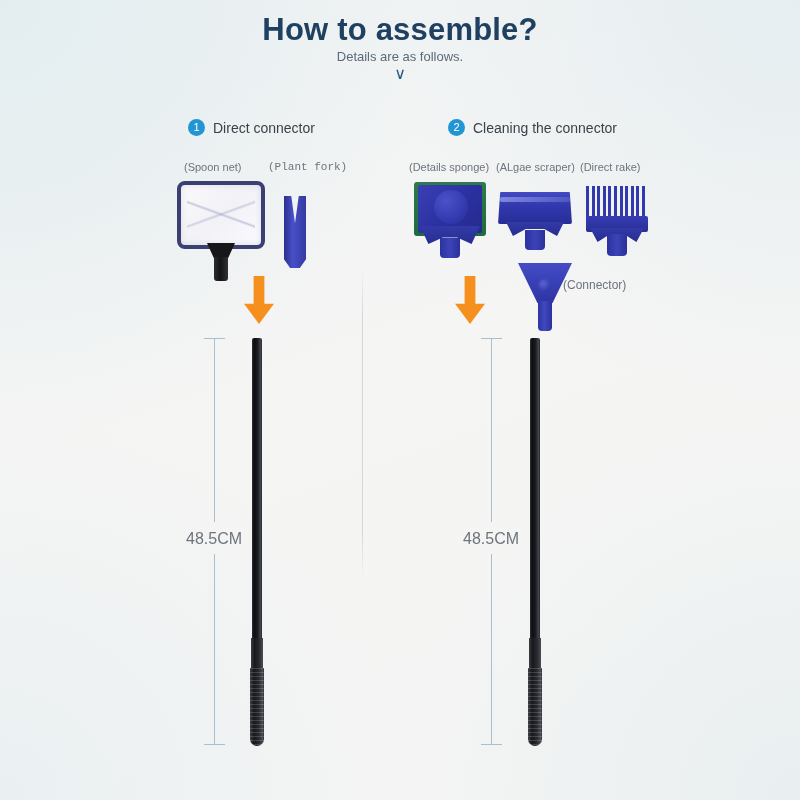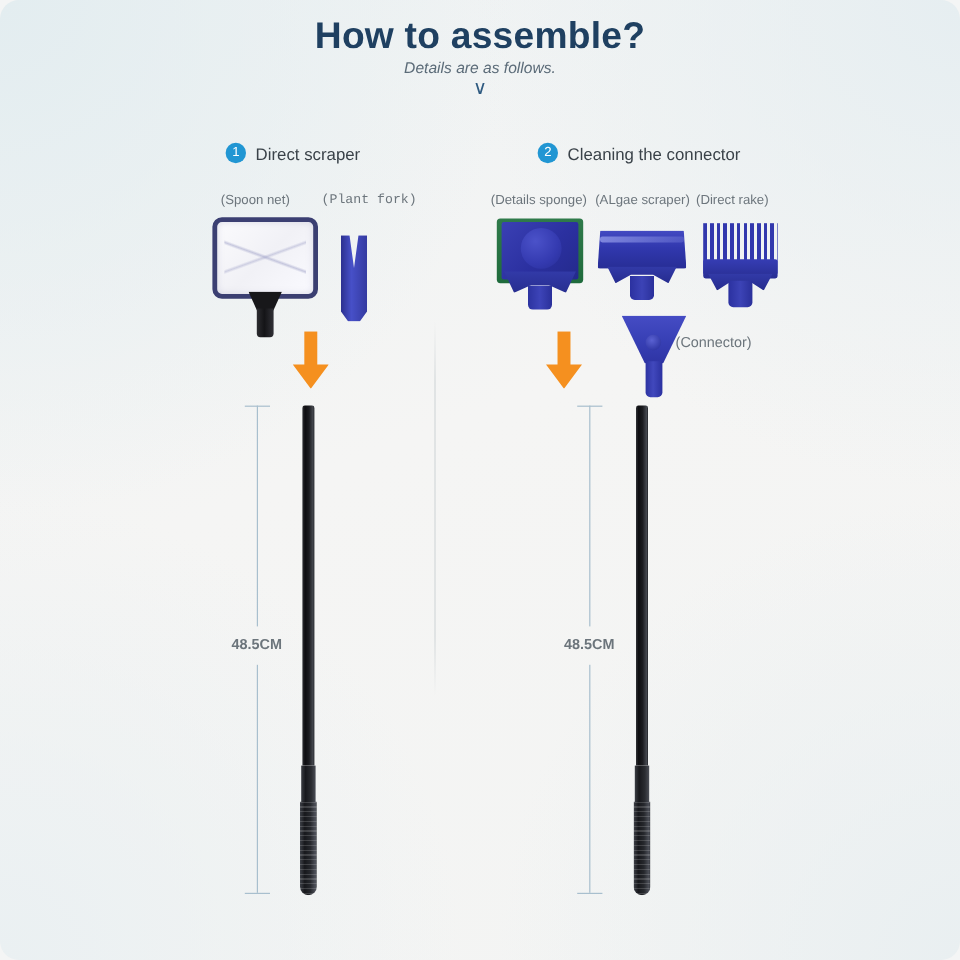--- a/index.html
+++ b/index.html
@@ -17,21 +17,20 @@
     position: relative;
     width: 800px;
     height: 800px;
     background:
       radial-gradient(circle at 0% 0%, #e3edf0 0%, rgba(240,243,244,0) 38%),
       radial-gradient(circle at 100% 0%, #e6eef1 0%, rgba(240,243,244,0) 36%),
       radial-gradient(circle at 0% 100%, #eaf0f2 0%, rgba(242,244,244,0) 34%),
       radial-gradient(circle at 100% 100%, #e9eff1 0%, rgba(242,244,244,0) 34%),
       linear-gradient(160deg, #eef2f3 0%, #f5f5f4 45%, #f3f4f3 100%);
     overflow: hidden;
-    border-radius: 16px;
   }
 
   
   .title {
     position: absolute;
     top: 12px;
     left: 0;
     width: 800px;
     text-align: center;
     font-size: 31px;
@@ -40,21 +39,20 @@
     letter-spacing: 0.2px;
   }
   .subtitle {
     position: absolute;
     top: 49px;
     left: 0;
     width: 800px;
     text-align: center;
     font-size: 13px;
     color: #5b6b78;
-    font-style: italic;
   }
   .chevron {
     position: absolute;
     top: 66px;
     left: 0;
     width: 800px;
     text-align: center;
     font-size: 16px;
     color: #2e5a80;
     line-height: 16px;
@@ -311,42 +309,41 @@
     background: #a8bfce;
   }
   .measure-cap {
     position: absolute;
     width: 21px;
     height: 1px;
     background: #a8bfce;
   }
   .measure-text {
     position: absolute;
-    font-size: 12px;
+    font-size: 16px;
     color: #6c757c;
     background: transparent;
     white-space: nowrap;
     text-align: center;
-    font-weight: bold;
   }
 </style>
 </head>
 <body>
 
 <div id="page">
 
   <div class="title">How to assemble?</div>
   <div class="subtitle">Details are as follows.</div>
   <div class="chevron">∨</div>
 
   <div class="divider"></div>
 
   <div class="step-head" style="left:188px; top:119px;">
     <div class="step-badge">1</div>
-    <div class="step-label">Direct scraper</div>
+    <div class="step-label">Direct connector</div>
   </div>
 
   <div class="cap" style="left:184px; top:161px;">(Spoon net)</div>
   <div class="cap" style="left:268px; top:161px;font-family:Liberation Mono, monospace;">(Plant fork)</div>
 
   <div class="part" style="left:177px; top:181px; width:92px; height:102px;">
     <div class="net-frame"></div>
     <div class="net-collar"></div>
     <div class="net-stem"></div>
   </div>

